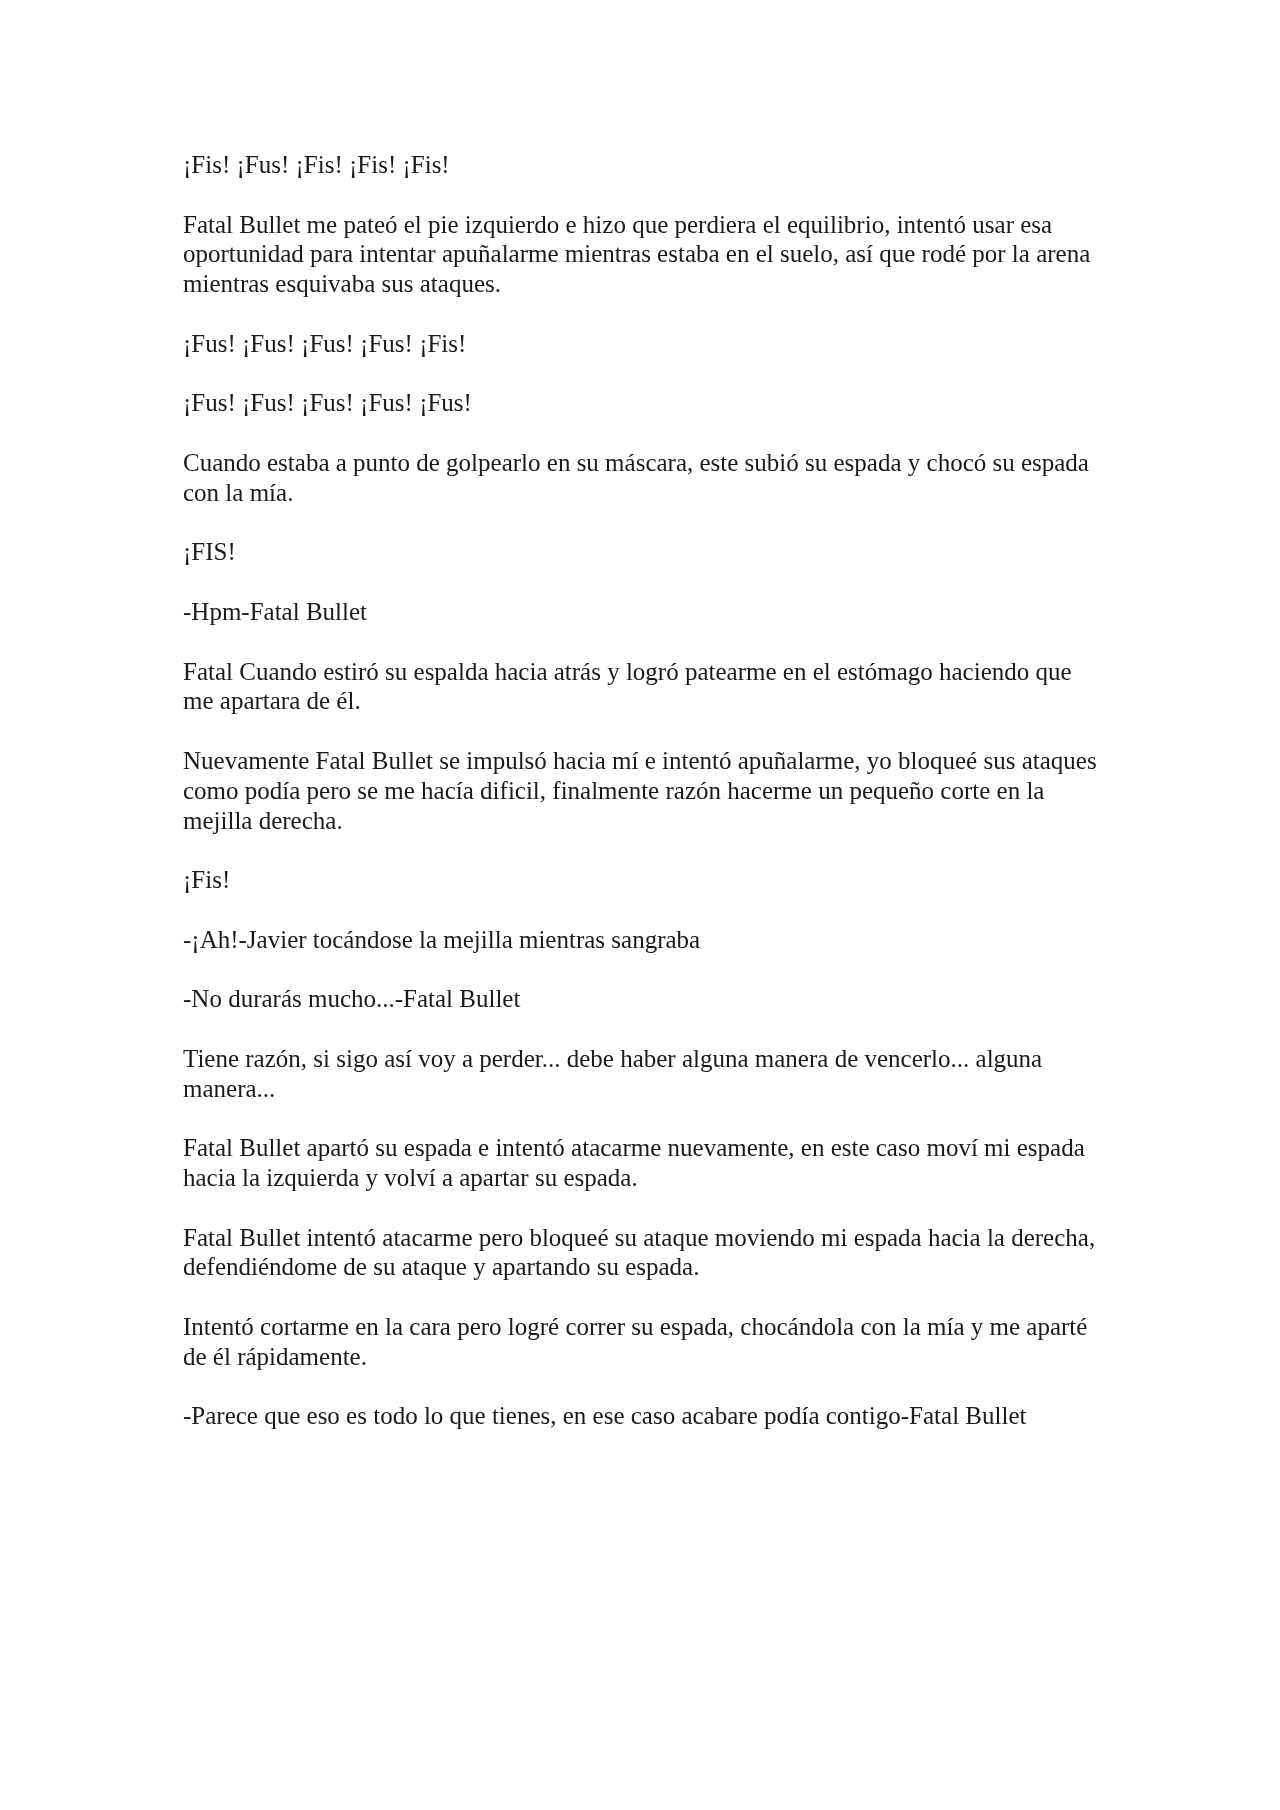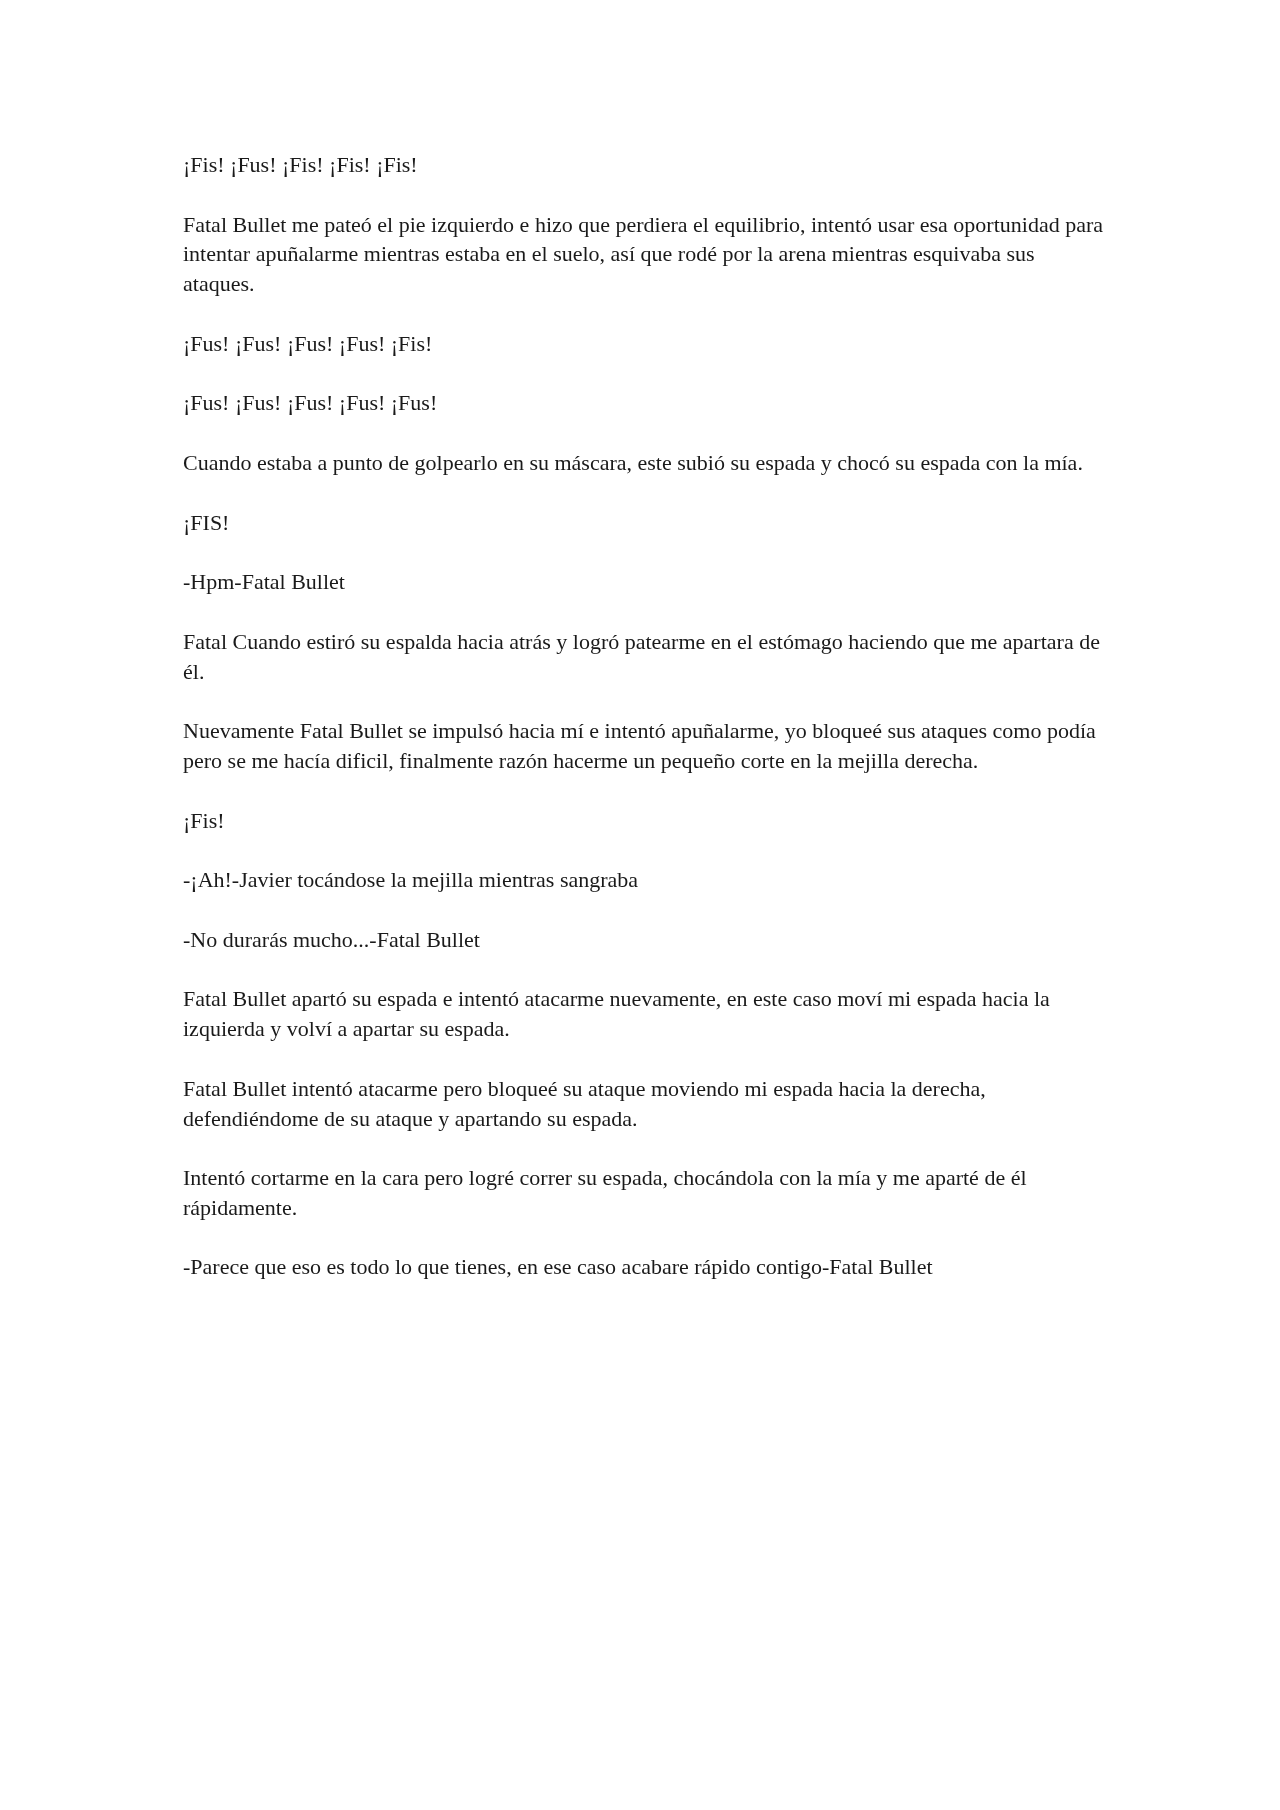--- a/index.html
+++ b/index.html
@@ -3,21 +3,21 @@
 <meta charset="utf-8">
 <style>
   html, body { margin: 0; padding: 0; background: #ffffff; }
   body { width: 1280px; height: 1810px; position: relative; overflow: hidden; }
   .page {
     position: absolute;
     left: 183px;
     top: 150px;
     width: 920px;
     font-family: "Liberation Serif", "DejaVu Serif", serif;
-    font-size: 22px;
+    font-size: 25px;
     line-height: 29.8px;
     color: #1a1a1a;
   }
   .para { margin: 0 0 29.8px 0; white-space: normal; }
 </style>
 </head>
 <body>
 
 <div class="page">
   <p class="para">¡Fis! ¡Fus! ¡Fis! ¡Fis! ¡Fis!</p>
@@ -25,17 +25,18 @@
   <p class="para">¡Fus! ¡Fus! ¡Fus! ¡Fus! ¡Fis!</p>
   <p class="para">¡Fus! ¡Fus! ¡Fus! ¡Fus! ¡Fus!</p>
   <p class="para">Cuando estaba a punto de golpearlo en su máscara, este subió su espada y chocó su espada con la mía.</p>
   <p class="para">¡FIS!</p>
   <p class="para">-Hpm-Fatal Bullet</p>
   <p class="para">Fatal Cuando estiró su espalda hacia atrás y logró patearme en el estómago haciendo que me apartara de él.</p>
   <p class="para">Nuevamente Fatal Bullet se impulsó hacia mí e intentó apuñalarme, yo bloqueé sus ataques como podía pero se me hacía dificil, finalmente razón hacerme un pequeño corte en la mejilla derecha.</p>
   <p class="para">¡Fis!</p>
   <p class="para">-¡Ah!-Javier tocándose la mejilla mientras sangraba</p>
   <p class="para">-No durarás mucho...-Fatal Bullet</p>
+  <p class="para">Tiene razón, si sigo así voy a perder... debe haber alguna manera de vencerlo... alguna manera...</p>
   <p class="para">Fatal Bullet apartó su espada e intentó atacarme nuevamente, en este caso moví mi espada hacia la izquierda y volví a apartar su espada.</p>
   <p class="para">Fatal Bullet intentó atacarme pero bloqueé su ataque moviendo mi espada hacia la derecha, defendiéndome de su ataque y apartando su espada.</p>
   <p class="para">Intentó cortarme en la cara pero logré correr su espada, chocándola con la mía y me aparté de él rápidamente.</p>
-  <p class="para">-Parece que eso es todo lo que tienes, en ese caso acabare rápido contigo-Fatal Bullet</p>
+  <p class="para">-Parece que eso es todo lo que tienes, en ese caso acabare podía contigo-Fatal Bullet</p>
 </div>
 
 </body></html>

